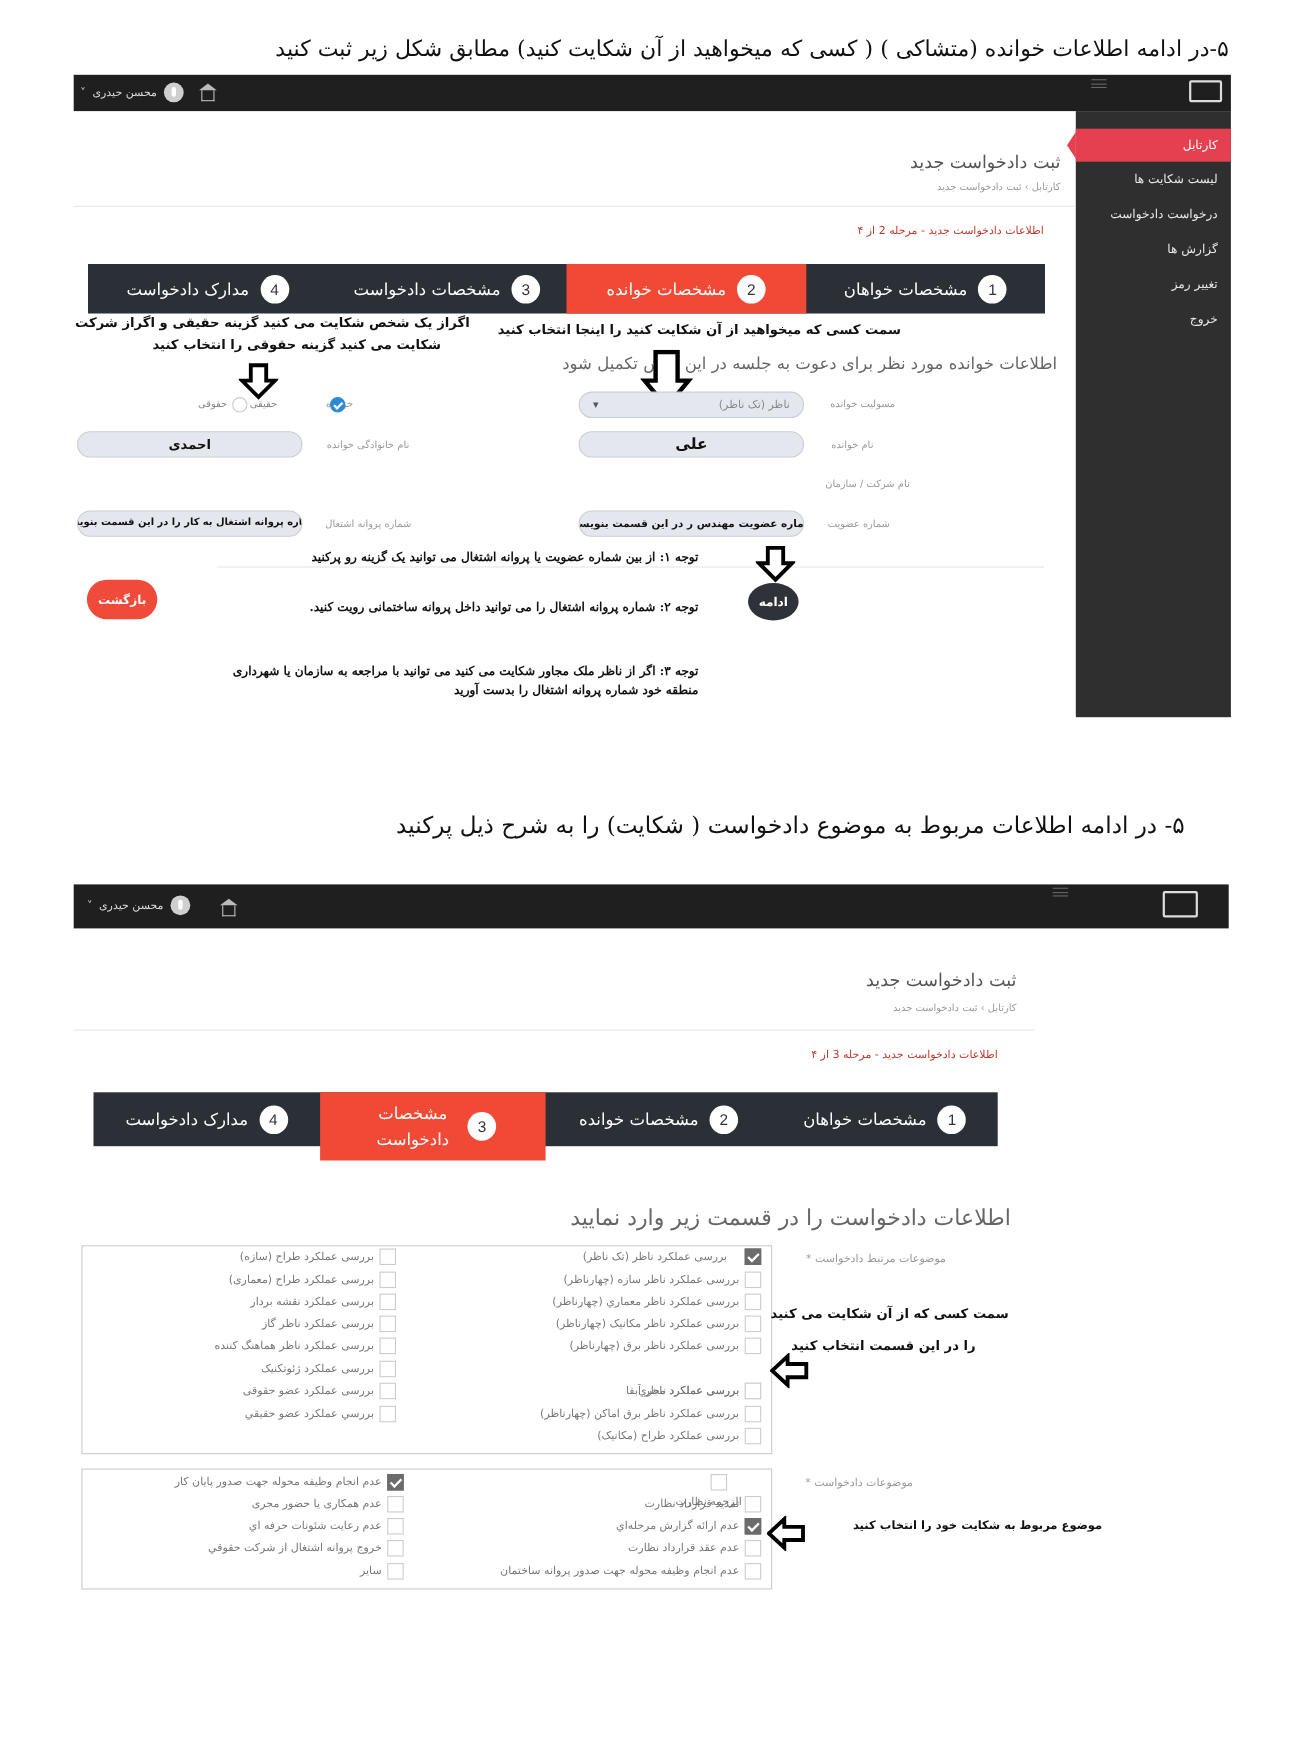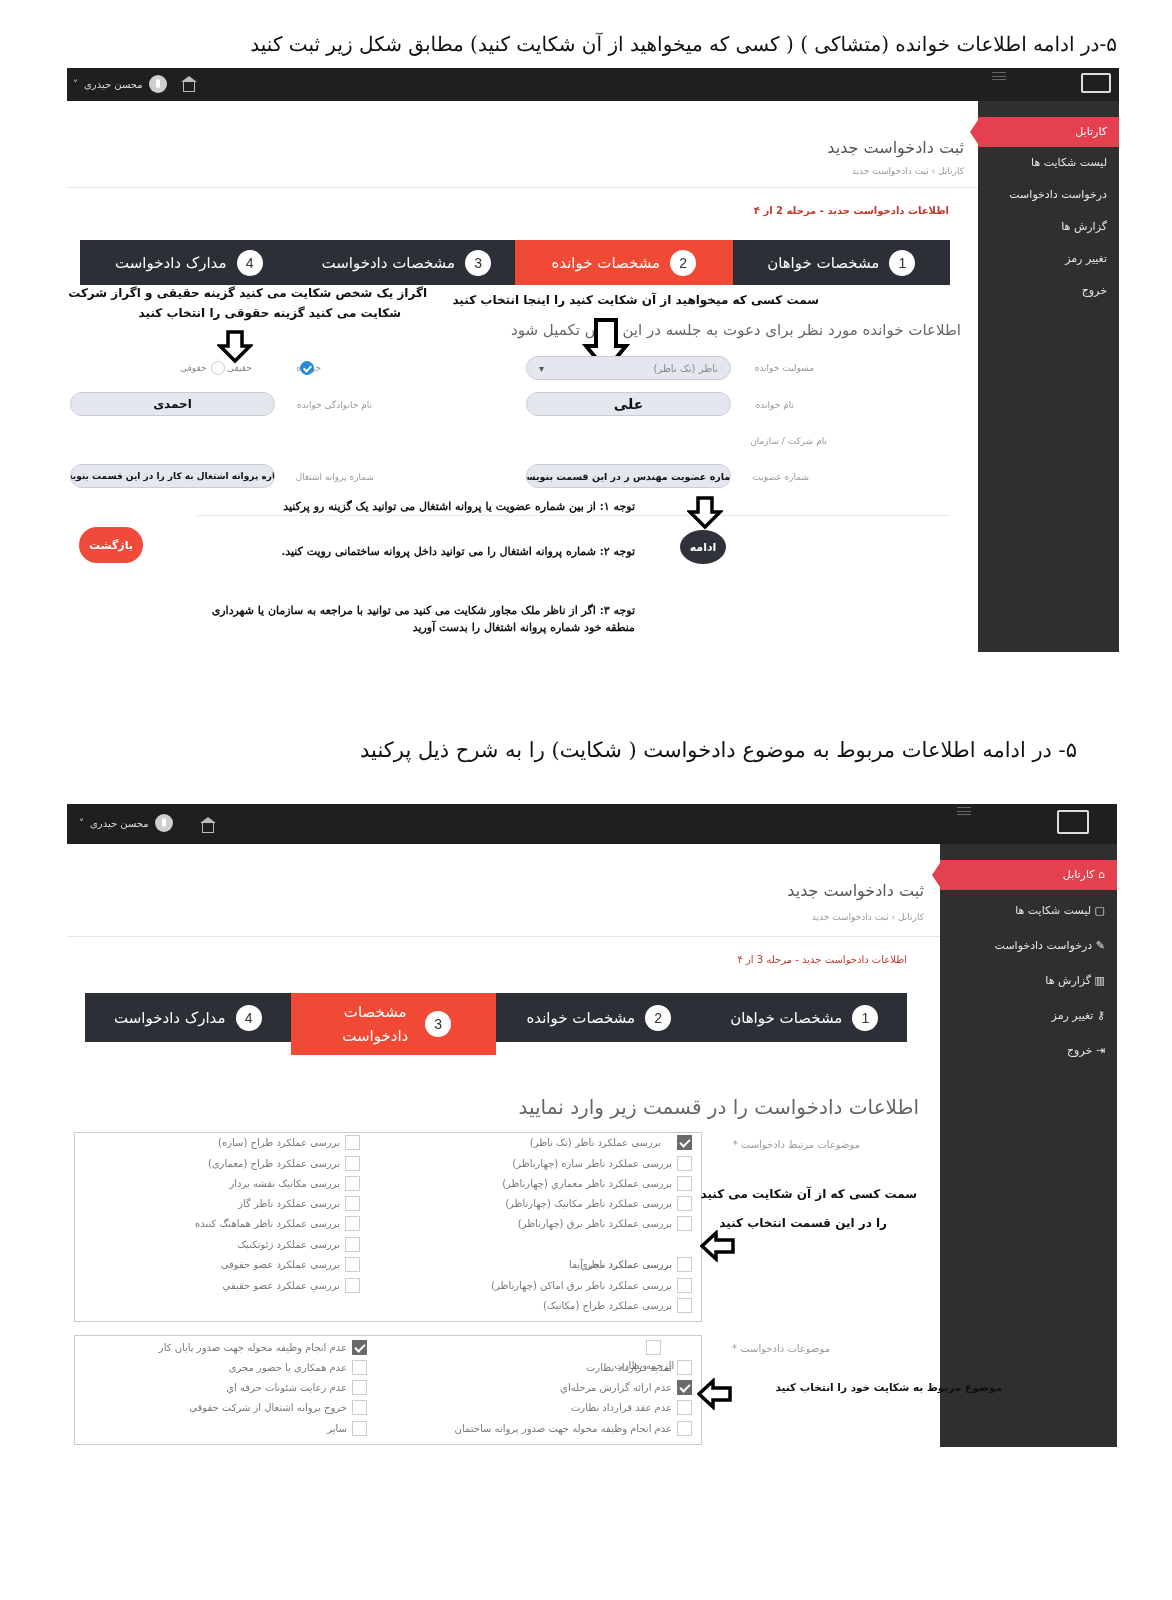--- a/index.html
+++ b/index.html
@@ -67,21 +67,21 @@
     <div class="side-item" style="top:50px; height:24px; line-height:24px;"><span>لیست شکایت ها</span></div>
     <div class="side-item" style="top:82px; height:24px; line-height:24px;"><span>درخواست دادخواست</span></div>
     <div class="side-item" style="top:114px; height:24px; line-height:24px;"><span>گزارش ها</span></div>
     <div class="side-item" style="top:146px; height:24px; line-height:24px;"><span>تغییر رمز</span></div>
     <div class="side-item" style="top:178px; height:24px; line-height:24px;"><span>خروج</span></div>
   </div>
 
   <div class="page-title" style="right:155px; top:70px;">ثبت دادخواست جدید</div>
   <div class="breadcrumb" style="right:155px; top:98px;">کارتابل  ›  ثبت دادخواست جدید</div>
   <div class="hr" style="right:141px; left:0; top:119px;"></div>
-  <div class="step-info" style="right:170px; top:137px;font-weight:bold;">اطلاعات دادخواست جدید - مرحله 2 از ۴</div>
+  <div class="step-info" style="right:170px; top:137px;">اطلاعات دادخواست جدید - مرحله 2 از ۴</div>
 
   <div class="stepper" style="left:13px; top:172px; width:870px; height:45px;">
     <div class="step">
         <span class="step-num">1</span>
         <span>مشخصات خواهان</span>
       </div>
     <div class="step active">
         <span class="step-num">2</span>
         <span>مشخصات خوانده</span>
       </div>
@@ -154,28 +154,20 @@
   <div class="topbar" style="height:40px;">
     <div class="logo" style="right:28px; top:6px; width:32px; height:24px;"></div>
     <div class="hamb" style="right:146px; top:3px;"></div>
     <div class="user" style="left:12px; top:10px;">
       <span class="avatar"></span>
       <span>محسن حیدری</span>
       <span>˅</span>
     </div>
     <div class="home-ic" style="left:135px; top:19px;"></div>
   </div>
-  <div class="sidebar" style="right:0; top:40px; width:177px; height:603px;">
-    <div class="side-item active" style="top:16px; height:30px; line-height:30px;">⌂ <span>کارتابل</span></div>
-    <div class="side-item" style="top:54px; height:26px; line-height:26px;">▢ <span>لیست شکایت ها</span></div>
-    <div class="side-item" style="top:89px; height:26px; line-height:26px;">✎ <span>درخواست دادخواست</span></div>
-    <div class="side-item" style="top:124px; height:26px; line-height:26px;">▥ <span>گزارش ها</span></div>
-    <div class="side-item" style="top:159px; height:26px; line-height:26px;">⚷ <span>تغییر رمز</span></div>
-    <div class="side-item" style="top:194px; height:26px; line-height:26px;">⇥ <span>خروج</span></div>
-  </div>
 
   <div class="page-title" style="right:193px; top:77px;">ثبت دادخواست جدید</div>
   <div class="breadcrumb" style="right:193px; top:108px;">کارتابل  ›  ثبت دادخواست جدید</div>
   <div class="hr" style="right:177px; left:0; top:132px;"></div>
   <div class="step-info" style="right:210px; top:150px;">اطلاعات دادخواست جدید - مرحله 3 از ۴</div>
 
   <div class="stepper" style="left:18px; top:189px; width:822px; height:49px;">
     <div class="step">
         <span class="step-num">1</span>
         <span>مشخصات خواهان</span>
@@ -252,21 +244,21 @@
   <div class="cb-item" style="right:757px; top:331px;">
       <span class="cb"></span>
       <span>بررسی عملکرد طراح (سازه)</span>
     </div>
   <div class="cb-item" style="right:757px; top:352px;">
       <span class="cb"></span>
       <span>بررسی عملکرد طراح (معماری)</span>
     </div>
   <div class="cb-item" style="right:757px; top:372px;">
       <span class="cb"></span>
-      <span>بررسی مکانیک نقشه بردار</span>
+      <span>بررسی عملکرد نقشه بردار</span>
     </div>
   <div class="cb-item" style="right:757px; top:392px;">
       <span class="cb"></span>
       <span>بررسی عملکرد ناظر گاز</span>
     </div>
   <div class="cb-item" style="right:757px; top:412px;">
       <span class="cb"></span>
       <span>بررسی عملکرد ناظر هماهنگ کننده</span>
     </div>
   <div class="cb-item" style="right:757px; top:433px;">

